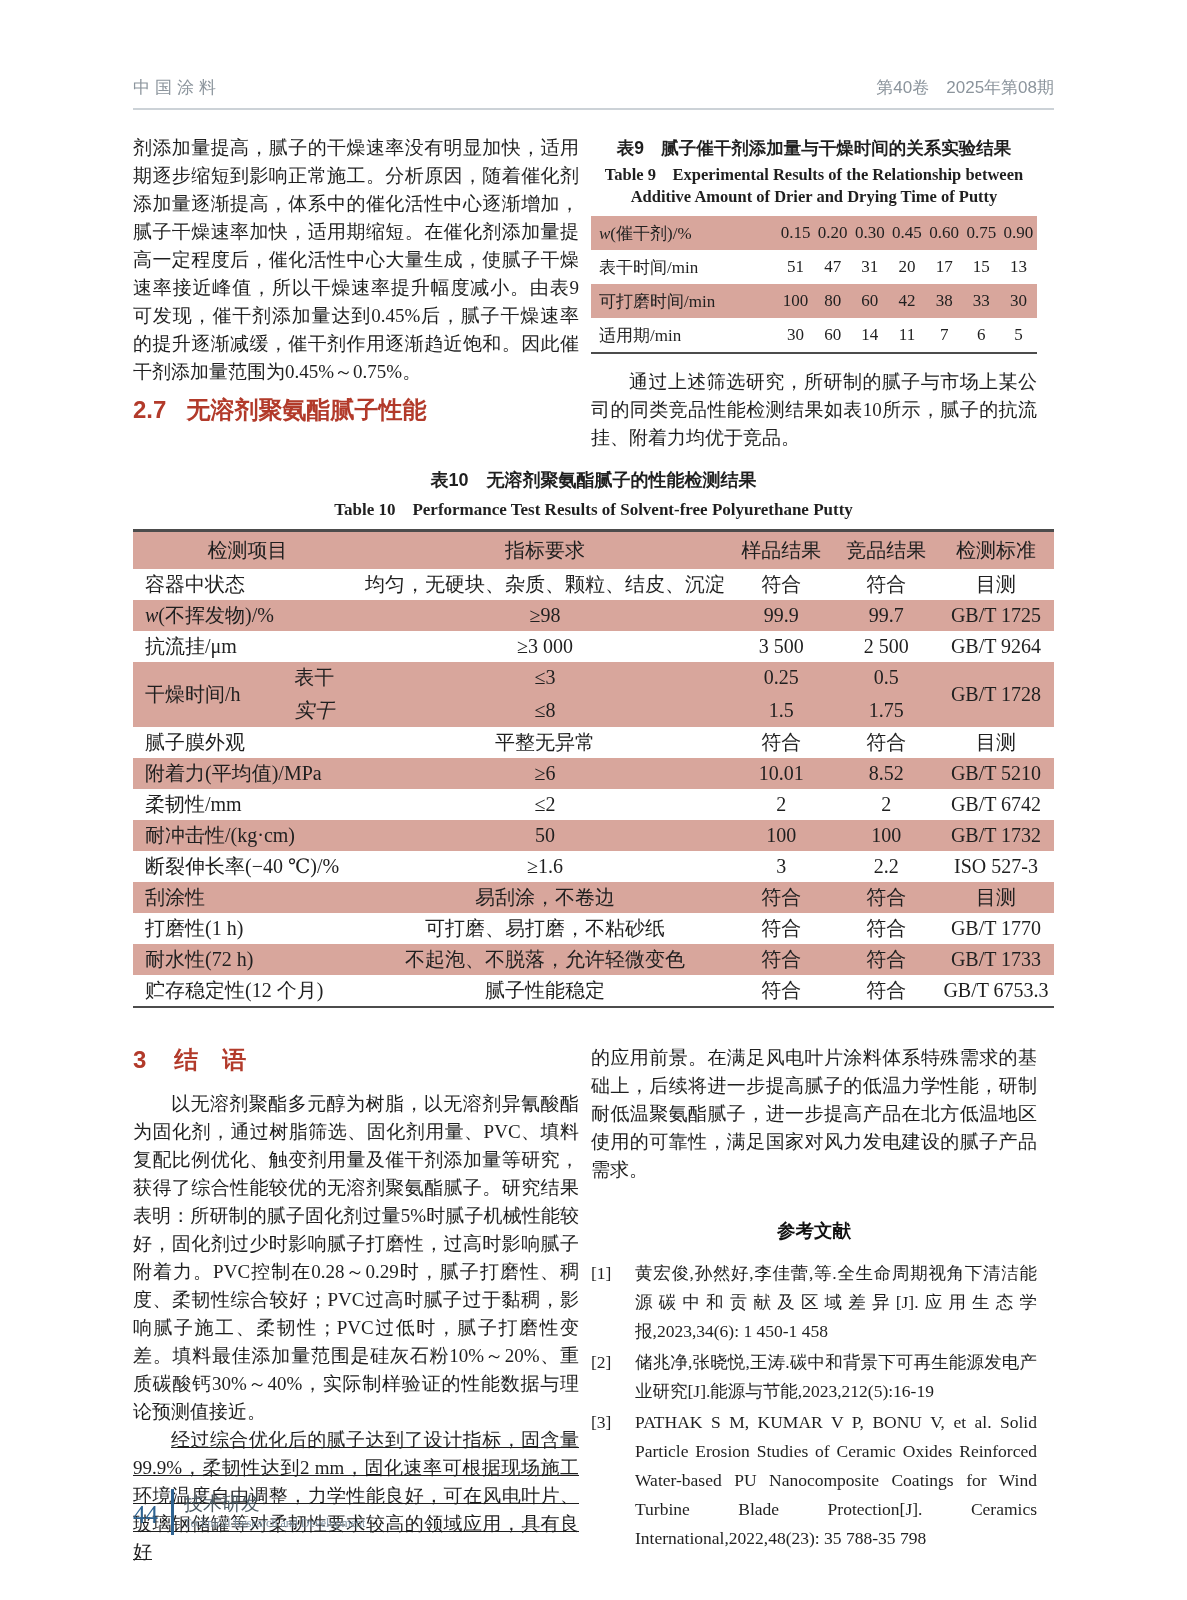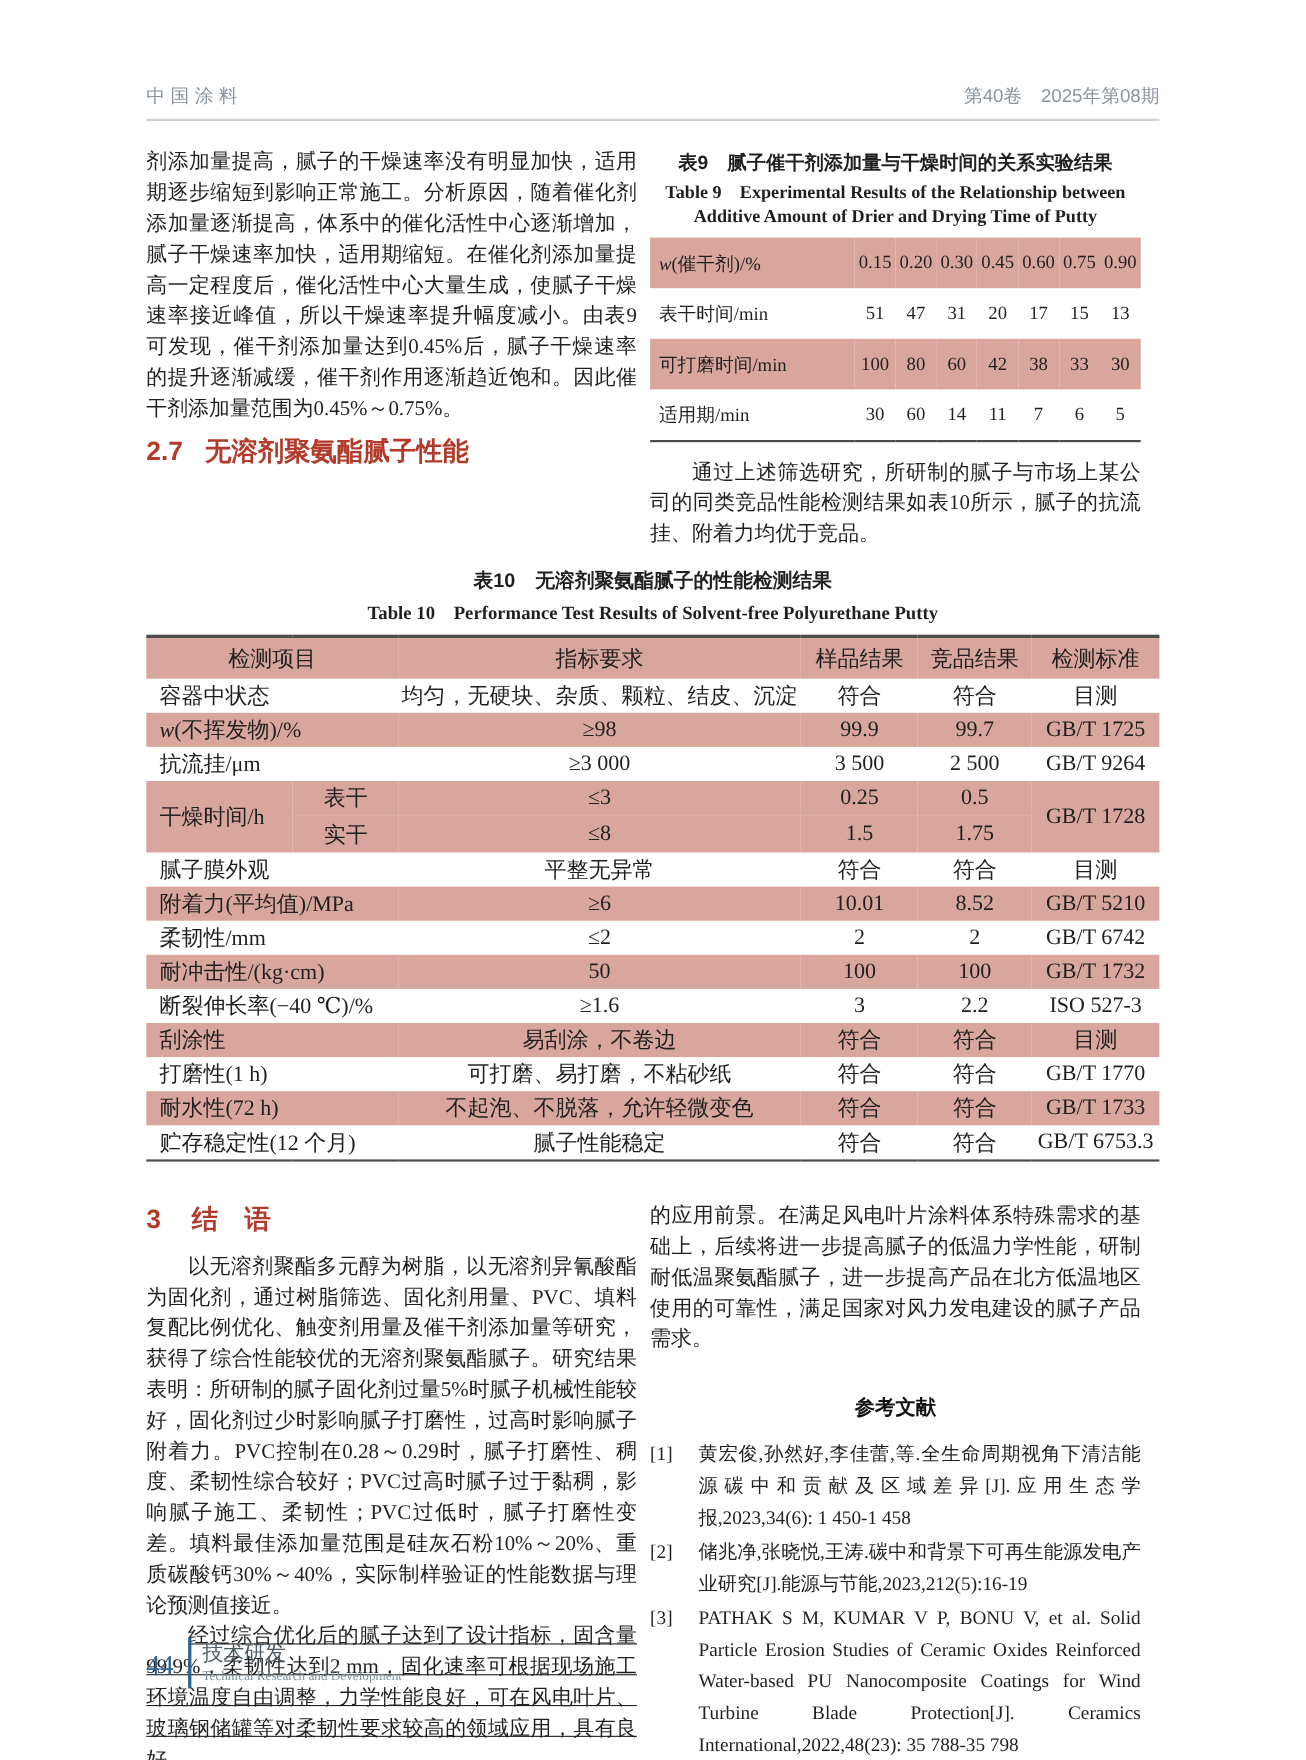--- a/index.html
+++ b/index.html
@@ -31,21 +31,21 @@
     font-size:24px;margin-top:8px;display:flex;align-items:baseline;
   }
   .sec-heading .sec-num{margin-right:20px;}
   .sec3{font-size:24px;margin:14px 0 14px 0;}
   .sec3 .sec-num{margin-right:28px;}
 
   
   .t9-cap-zh{font-family:"Liberation Sans",sans-serif;font-weight:bold;font-size:17.5px;text-align:center;margin:2px 0 4px 0;}
   .t9-cap-en{font-weight:bold;font-size:16.5px;text-align:center;line-height:22px;margin:0;}
   table.t9{width:100%;border-collapse:collapse;margin-top:8px;border-bottom:2px solid #4c4c4c;font-size:17px;}
-  table.t9 td{height:46px;text-align:center;padding:0;white-space:nowrap;}
+  table.t9 td{height:34px;text-align:center;padding:0;white-space:nowrap;}
   table.t9 td.lbl{text-align:left;padding-left:8px;width:178px;}
   tr.pink{background:#d8a69c;}
   .it{font-style:italic;}
 
   
   .t10-cap-zh{font-family:"Liberation Sans",sans-serif;font-weight:bold;font-size:18px;text-align:center;margin:16px 0 6px 0;}
   .t10-cap-en{font-weight:bold;font-size:17px;text-align:center;margin:0 0 8px 0;}
   table.t10{
     width:100%;border-collapse:collapse;font-size:20px;
     border-top:3px solid #4c4c4c;border-bottom:2px solid #4c4c4c;
@@ -182,21 +182,21 @@
     </tr>
     <tr class="pink">
       <td rowspan="2" class="lft" style="height:34px;">干燥时间/h</td>
       <td>表干</td>
       <td>≤3</td>
       <td>0.25</td>
       <td>0.5</td>
       <td rowspan="2">GB/T 1728</td>
     </tr>
     <tr class="pink">
-      <td style="height:34px;">实干</td>
+      <td style="height:34px;font-style:italic;">实干</td>
       <td>≤8</td>
       <td>1.5</td>
       <td>1.75</td>
     </tr>
     <tr>
       <td colspan="2" class="lft">腻子膜外观</td>
       <td>平整无异常</td>
       <td>符合</td>
       <td>符合</td>
       <td>目测</td>

